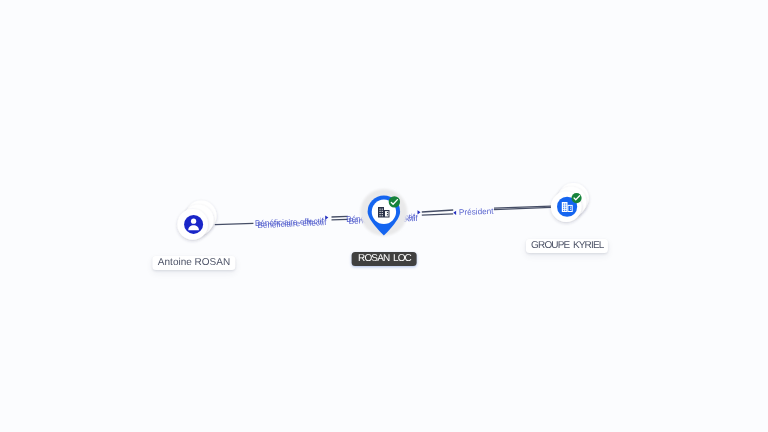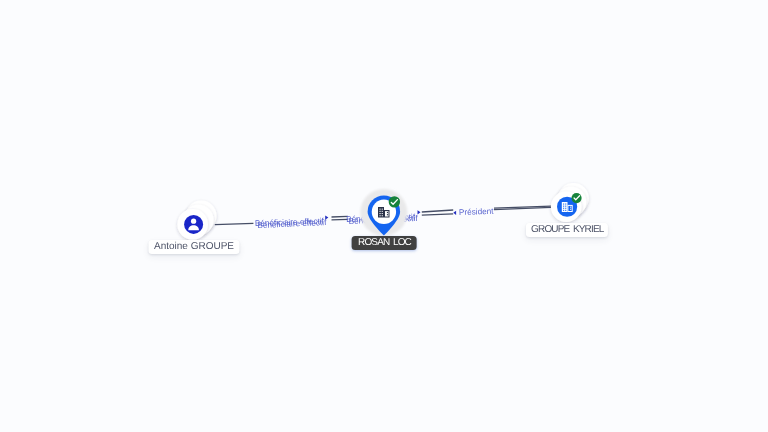--- a/index.html
+++ b/index.html
@@ -6,21 +6,21 @@
   html,body{margin:0;padding:0;}
   body{width:768px;height:432px;background:#fbfcfe;overflow:hidden;
        font-family:"Liberation Sans",sans-serif;
        -webkit-font-smoothing:antialiased;text-rendering:geometricPrecision;}
   #stage{position:relative;width:768px;height:432px;overflow:hidden;background:#fbfcfe;}
   svg.graph{position:absolute;left:0;top:0;width:768px;height:432px;display:block;
      will-change:transform;}
   .nodelabel{position:absolute;font-size:10px;line-height:13.6px;color:#4e5468;
      background:#ffffff;border-radius:3.5px;padding:0 5.5px;height:13.6px;white-space:nowrap;
      box-shadow:0 1px 2.5px rgba(40,50,80,0.13),0 3px 7px rgba(40,50,80,0.07);
-     transform:translateX(-50%);will-change:transform;}
+     transform:translateX(-50%);will-change:transform;margin-top:16px;}
   .nodelabel.caps{letter-spacing:-0.85px;word-spacing:1.7px;padding-right:4.65px;padding-left:5.2px;}
   .nodelabel.sel{background:#404040;color:#ffffff;padding-left:6.4px;padding-right:5.4px;
      box-shadow:0 1px 3px rgba(20,70,190,0.32);}
 </style>
 </head>
 <body>
 
 <div id="stage">
   <svg class="graph" viewBox="0 0 768 432" xmlns="http://www.w3.org/2000/svg">
     <defs>
@@ -123,16 +123,16 @@
           <rect x="386.9" y="214.1" width="1.2" height="1.2"></rect>
         </g>
       </g>
       <g>
         <circle cx="394.35" cy="201.85" r="5.7" fill="#17833b"></circle>
         <path d="M 391.3 202.5 L 393.1 204.25 L 397.4 199.6" stroke="#ffffff" stroke-width="1.3" fill="none" stroke-linecap="round" stroke-linejoin="round"></path>
       </g>
     </g>
   </svg>
 
-  <div class="nodelabel" style="left:194.4px;top:239.5px;">Antoine GROUPE</div>
+  <div class="nodelabel" style="left:194.4px;top:239.5px;">Antoine ROSAN</div>
   <div class="nodelabel caps sel" style="left:383.8px;top:236.3px;">ROSAN LOC</div>
   <div class="nodelabel caps" style="left:567.2px;top:222.8px;">GROUPE KYRIEL</div>
 </div>
 
 </body></html>

